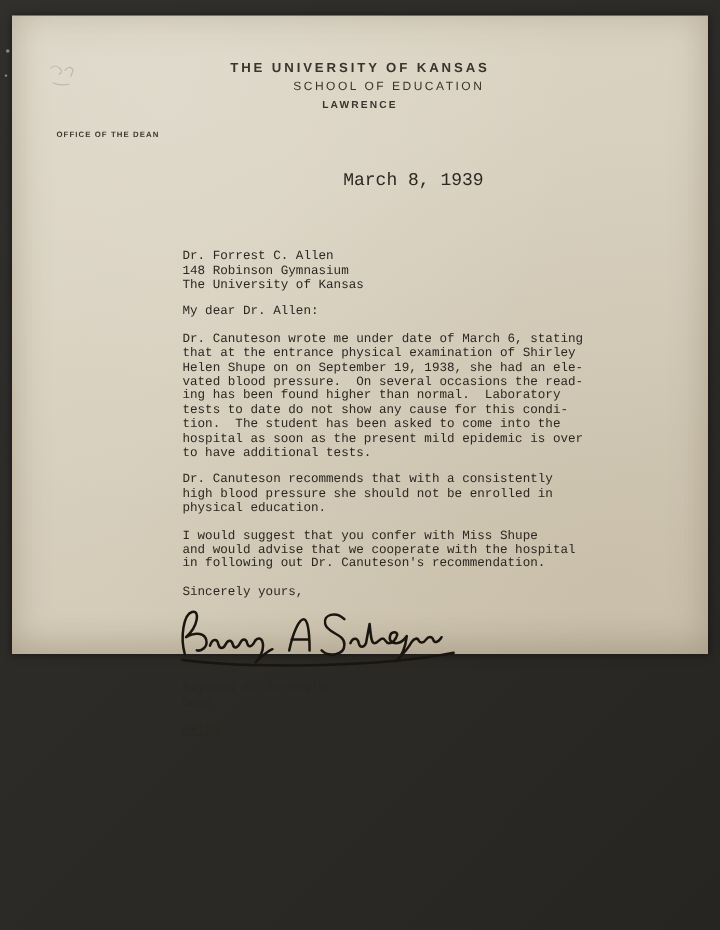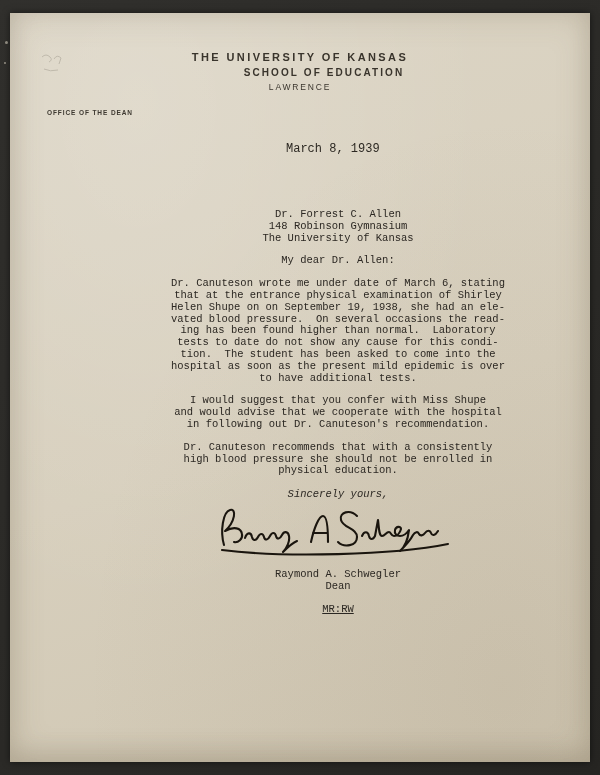--- a/index.html
+++ b/index.html
@@ -12,57 +12,57 @@
   }
   .scan-bg {
     position:absolute; inset:0;
     background:linear-gradient(135deg, #31302d 0%, #2b2a27 55%, #262522 100%);
   }
   .artifact-dot {
     position:absolute; background:#c9c3b4; border-radius:50%;
     opacity:.7;
   }
   .paper {
-    position:absolute; left:10px; top:13px; width:580px; height:749px;
+    position:absolute; left:10px; top:13px; width:580px; height:532px;
     background:
       radial-gradient(ellipse at 22% 12%, rgba(255,255,255,0.16), transparent 55%),
       radial-gradient(ellipse at 85% 90%, rgba(120,100,70,0.10), transparent 60%),
       linear-gradient(163deg, #dcd5c5 0%, #d7cfbd 55%, #d0c7b3 100%);
     box-shadow:
       inset 0 0 34px rgba(110,95,70,0.22),
       inset 0 -10px 22px rgba(95,80,58,0.14),
       0 0 7px rgba(0,0,0,0.55);
   }
   .pencil-marks {
     position:absolute; left:28px; top:38px; opacity:.28;
   }
   .letterhead {
     position:absolute; top:38px; left:0; right:0; text-align:center;
     font-family:"Liberation Sans", sans-serif; color:#39342c;
   }
   .lh-university { font-size:11px; letter-spacing:2.4px; font-weight:bold; }
-  .lh-school     { font-size:10px; letter-spacing:2.1px; font-weight:bold; margin-top:4px;padding-left:48px; }
-  .lh-city       { font-size:8.5px; letter-spacing:1.8px; font-weight:normal; margin-top:4px; }
+  .lh-school     { font-size:10px; letter-spacing:2.1px; font-weight:normal; margin-top:4px;padding-left:48px; }
+  .lh-city       { font-size:8.5px; letter-spacing:1.8px; font-weight:bold; margin-top:4px; }
   .office-of-dean {
     position:absolute; left:37px; top:96px;
     font-family:"Liberation Sans", sans-serif;
     font-size:6.5px; letter-spacing:0.9px; font-weight:bold; color:#3d3830;
   }
   .date-line {
     position:absolute; left:276px; top:129px;
-    font-size:12px; color:#2c2822;
+    font-size:15px; color:#2c2822;
   }
   .content {
     position:absolute; left:142px; top:196px; width:372px;
-    font-size:10.5px; line-height:11.8px; color:#2b2722;text-align:center;
+    font-size:10.5px; line-height:11.8px; color:#2b2722;
   }
   .addr-line { white-space:pre; }
   .salutation { margin-top:11px;font-family:Liberation Mono, monospace; }
   .para { margin-top:11px; white-space:pre-wrap; }
-  .closing { margin-top:12px;font-style:italic; }
+  .closing { margin-top:12px; }
   .sig-area { position:relative; height:54px; margin-top:2px; margin-left:-8px; }
   .typed-name { margin-top:12px; }
   .sender-title { }
   .ref-initials { margin-top:11px;text-decoration:underline; }
 </style>
 </head>
 <body>
 
 <div class="scan-bg"></div>
 <div class="artifact-dot" style="left:5px; top:41px; width:3px; height:3px;"></div>
@@ -100,26 +100,26 @@
 
     <div class="para">Dr. Canuteson wrote me under date of March 6, stating
 that at the entrance physical examination of Shirley
 Helen Shupe on on September 19, 1938, she had an ele-
 vated blood pressure.  On several occasions the read-
 ing has been found higher than normal.  Laboratory
 tests to date do not show any cause for this condi-
 tion.  The student has been asked to come into the
 hospital as soon as the present mild epidemic is over
 to have additional tests.</div>
+    <div class="para">Dr. Canuteson recommends that with a consistently
+high blood pressure she should not be enrolled in
+physical education.</div>
     <div class="para">I would suggest that you confer with Miss Shupe
 and would advise that we cooperate with the hospital
 in following out Dr. Canuteson's recommendation.</div>
-    <div class="para">Dr. Canuteson recommends that with a consistently
-high blood pressure she should not be enrolled in
-physical education.</div>
 
     <div class="closing">Sincerely yours,</div>
 
     <div class="sig-area">
       <svg width="240" height="58" viewBox="0 0 240 58">
         <g fill="none" stroke="#1a150e" stroke-width="2.1" stroke-linecap="round" stroke-linejoin="round">
           <path d="M10,42 C6,28 9,9 16,7 C23,5 21,19 11,28 C20,23 27,25 28,31 C29,36 24,40 20,39"></path>
           <path d="M31,35 c2,-6 6,-6 7,-1 c1,4 4,4 6,0 c2,-4 5,-4 6,0 c1,4 4,3 6,-1 c2,-4 5,-4 6,0 c1,4 4,3 6,-1 c2,-4 6,-4 7,1 c1,5 -2,12 -6,16 c4,-4 9,-9 14,-11"></path>
           <path d="M97,39 C100,25 105,13 109,13 C113,13 114,27 114,39 M99,30 L113,30"></path>
           <path d="M143,13 C136,6 125,9 127,17 C129,25 143,25 143,34 C143,43 130,45 124,39"></path>

